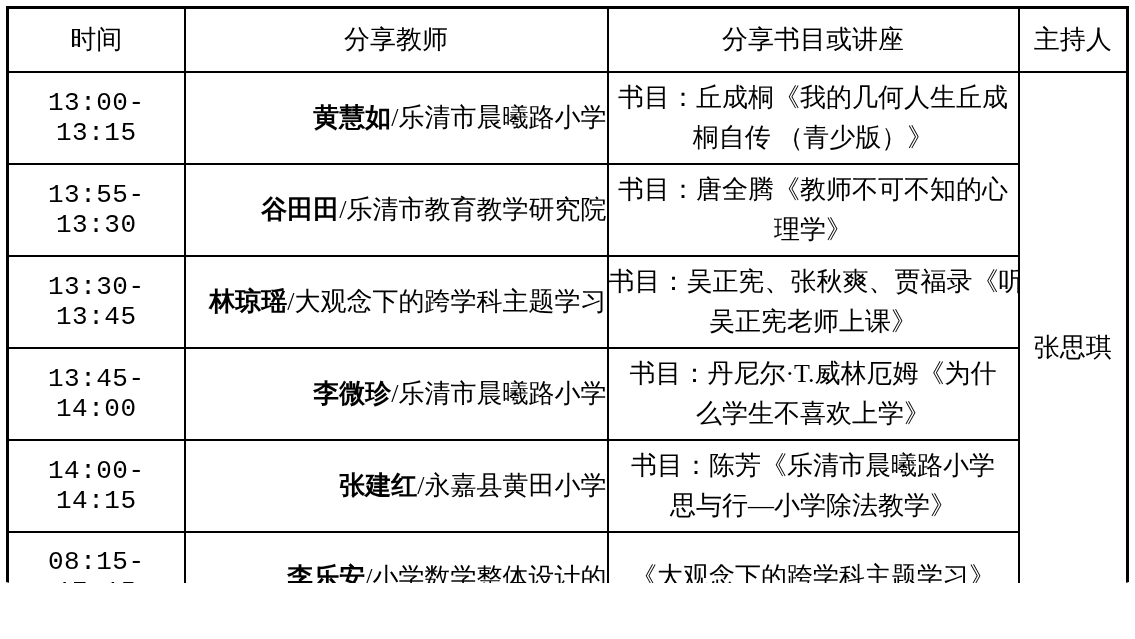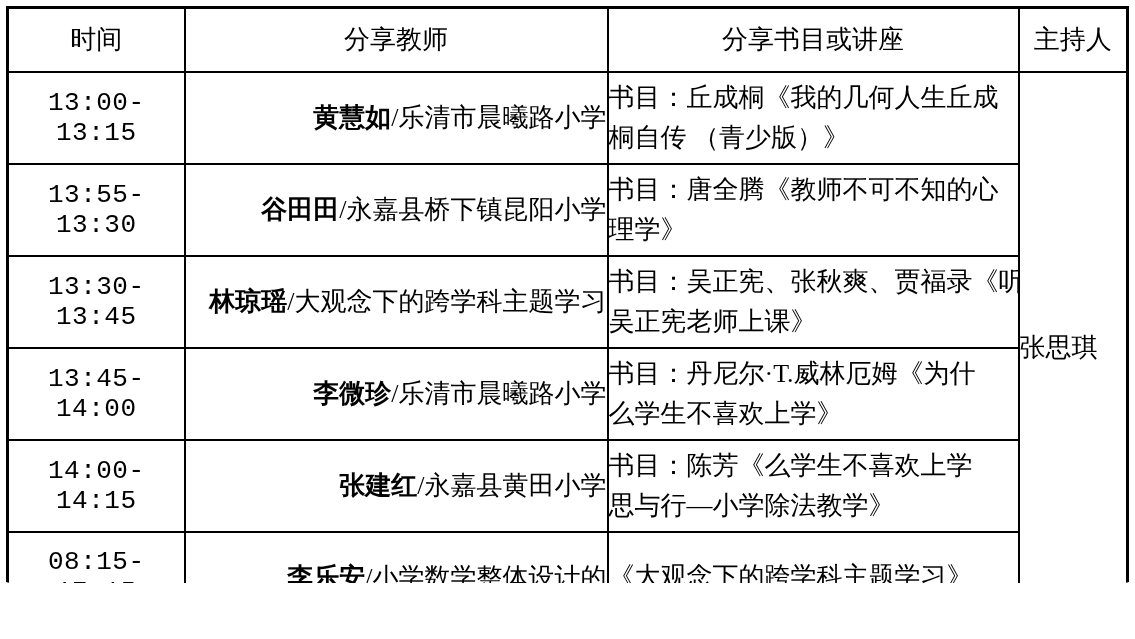--- a/index.html
+++ b/index.html
@@ -48,30 +48,30 @@
     font-family: Liberation Mono, monospace;
   }
   td.teacher-cell {
     text-align: right;
     padding-left: 13px;
     padding-right: 6px;
   }
   .teacher-name { font-weight: bold; }
 
   td.book-cell {
-    text-align: left;
+    text-align: center;
     padding-left: 11px;
     padding-right: 4px;
   }
   .book-line {
     line-height: 40px;
     white-space: nowrap;
   }
   td.host-cell {
-    text-align: left;
+    text-align: center;
     vertical-align: middle;
     margin-left: 24px;
   }
 </style>
 </head>
 <body>
 
 <div class="page">
   <table class="schedule">
     <colgroup>
@@ -97,21 +97,21 @@
       <td class="book-cell">
         <div class="book-line">书目：丘成桐《我的几何人生丘成</div>
         <div class="book-line">桐自传 （青少版）》</div>
       </td>
       <td class="host-cell" rowspan="6">张思琪</td>
     </tr>
 
     <tr class="data-row">
       <td class="time-cell">13:55-13:30</td>
       <td class="teacher-cell">
-        <span class="teacher-name">谷田田</span><span>/</span><span>永嘉县桥下镇昆阳小学</span>
+        <span class="teacher-name">谷田田</span><span>/</span><span>乐清市教育教学研究院</span>
       </td>
       <td class="book-cell">
         <div class="book-line">书目：唐全腾《教师不可不知的心</div>
         <div class="book-line">理学》</div>
       </td>
     </tr>
 
     <tr class="data-row">
       <td class="time-cell">13:30-13:45</td>
       <td class="teacher-cell">
@@ -133,21 +133,21 @@
         <div class="book-line">么学生不喜欢上学》</div>
       </td>
     </tr>
 
     <tr class="data-row">
       <td class="time-cell">14:00-14:15</td>
       <td class="teacher-cell">
         <span class="teacher-name">张建红</span><span>/</span><span>永嘉县黄田小学</span>
       </td>
       <td class="book-cell">
-        <div class="book-line">书目：陈芳《么学生不喜欢上学</div>
+        <div class="book-line">书目：陈芳《乐清市晨曦路小学</div>
         <div class="book-line">思与行—小学除法教学》</div>
       </td>
     </tr>
 
     <tr class="data-row">
       <td class="time-cell">08:15-17:15</td>
       <td class="teacher-cell">
         <span class="teacher-name">李乐安</span><span>/</span><span>小学数学整体设计的</span>
       </td>
       <td class="book-cell">

